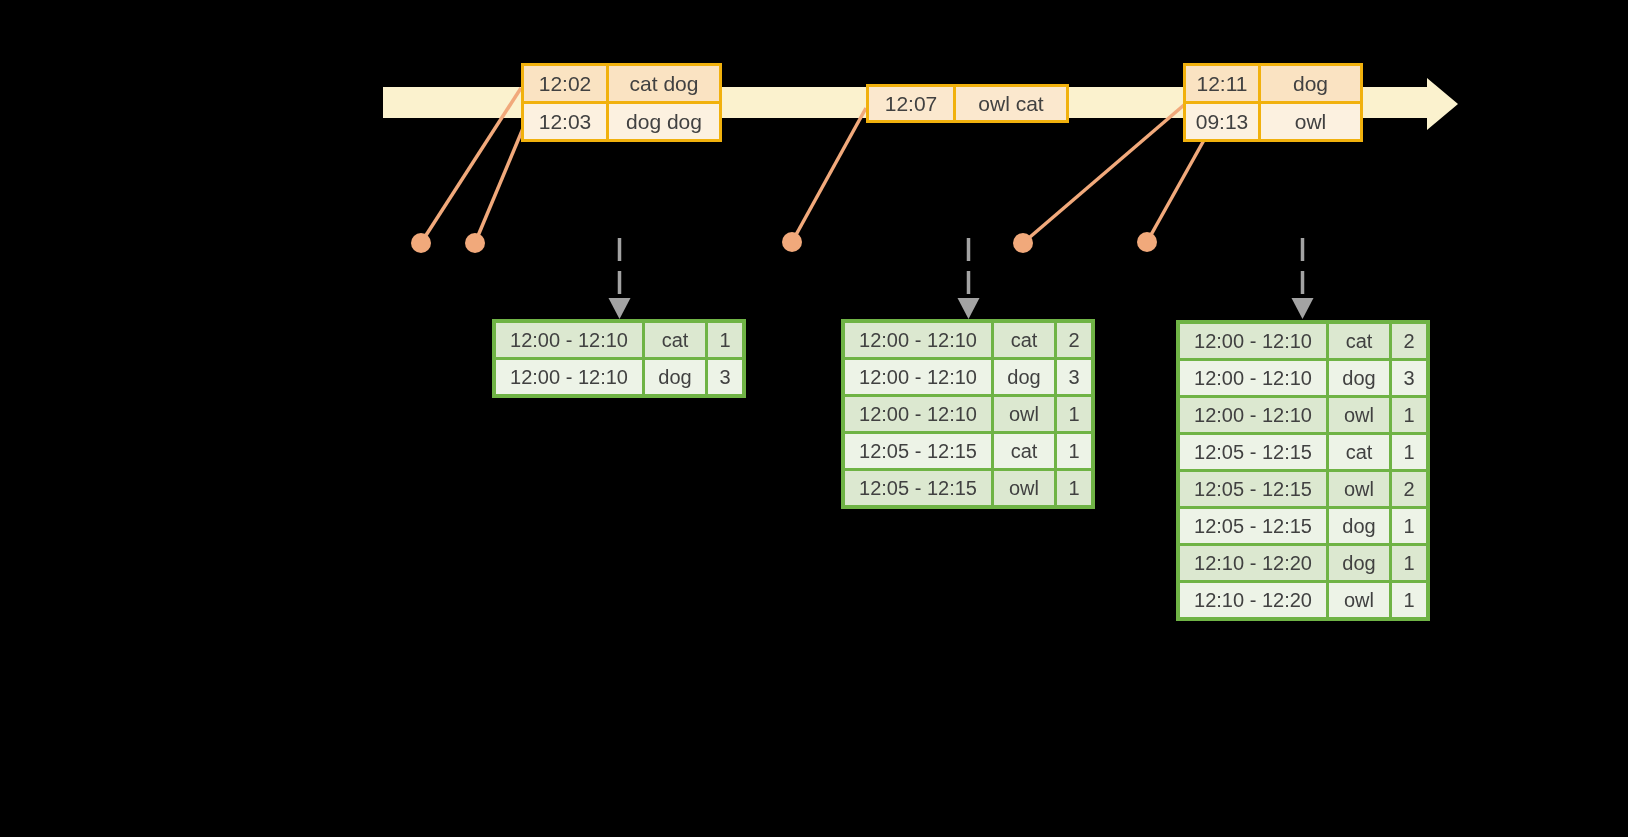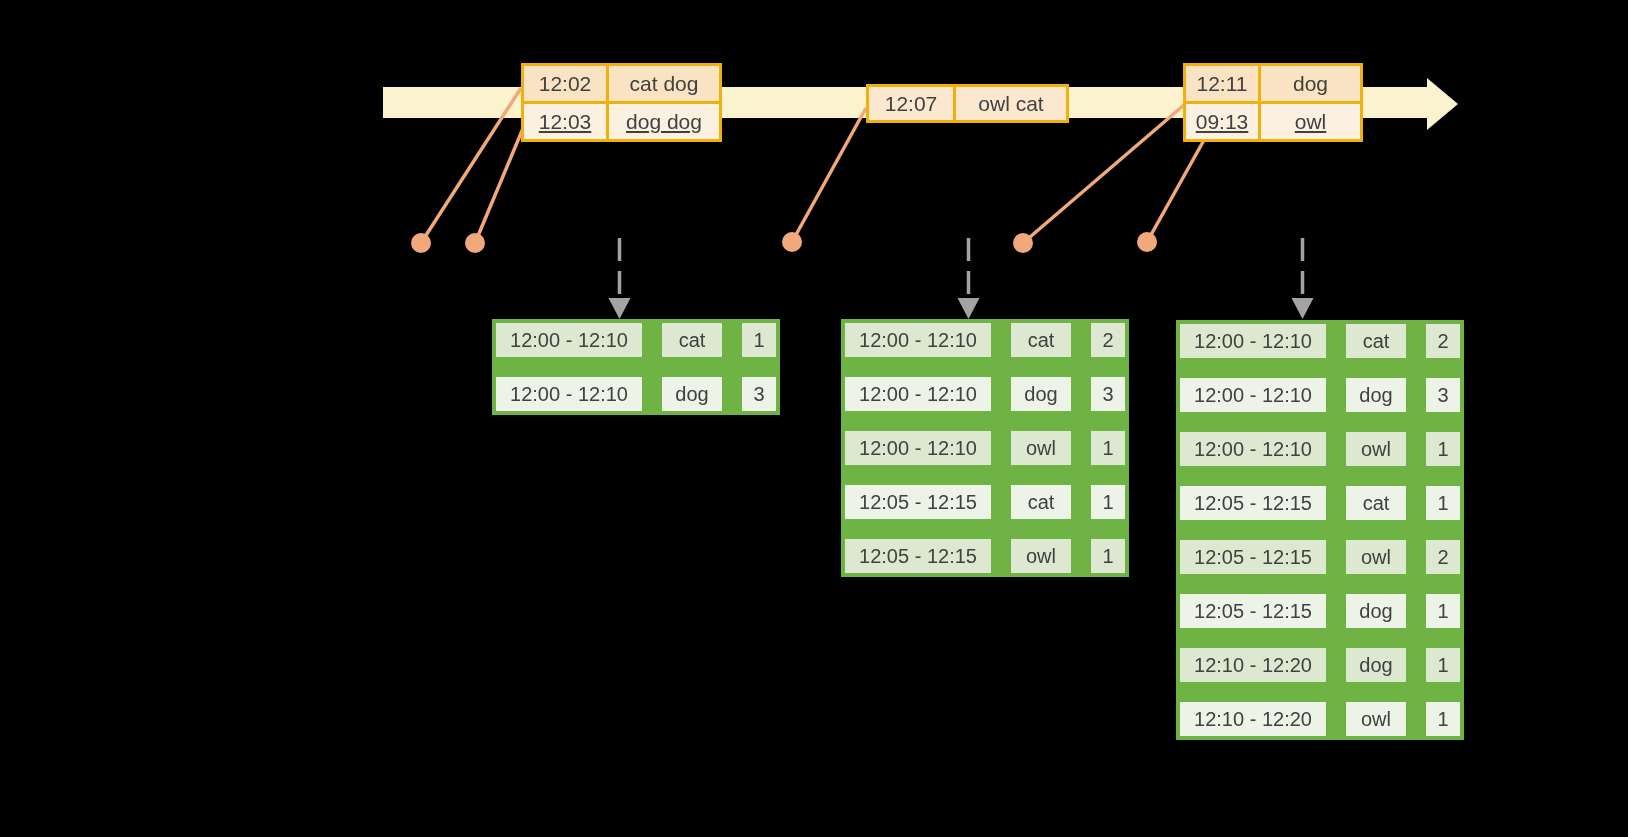--- a/index.html
+++ b/index.html
@@ -47,28 +47,28 @@
   }
   #et1 { left: 521px; top: 63px; grid-template-columns: 82px 110px; grid-auto-rows: 35px; }
   #et2 { left: 866px; top: 84px; grid-template-columns: 84px 110px; grid-auto-rows: 33px; }
   #et3 { left: 1183px; top: 63px; grid-template-columns: 72px 99px; grid-auto-rows: 35px; }
   .ec {
     display: flex; align-items: center; justify-content: center;
     font-size: 21px; color: var(--text, #414141);
     white-space: nowrap;
   }
   .pd { background: var(--peach_dark, #fae3c2); }
-  .pl { background: var(--peach_light, #fcf1e0); text-decoration: underline; }
+  .pl { background: var(--peach_light, #fcf1e0); }
   .pm { background: var(--peach_mid, #fbe8ce); }
 
   
   .rtable {
     position: absolute;
     display: grid;
-    gap: 20px; padding: 4px;
+    gap: 3px; padding: 4px;
     background: var(--green, #6fb345);
     grid-template-columns: 146px 60px 34px;
     grid-auto-rows: 34px;
   }
   #rt1 { left: 492px; top: 319px; }
   #rt2 { left: 841px; top: 319px; }
   #rt3 { left: 1176px; top: 320px; }
   .rc {
     display: flex; align-items: center; justify-content: center;
     font-size: 20px; color: var(--text, #414141);

